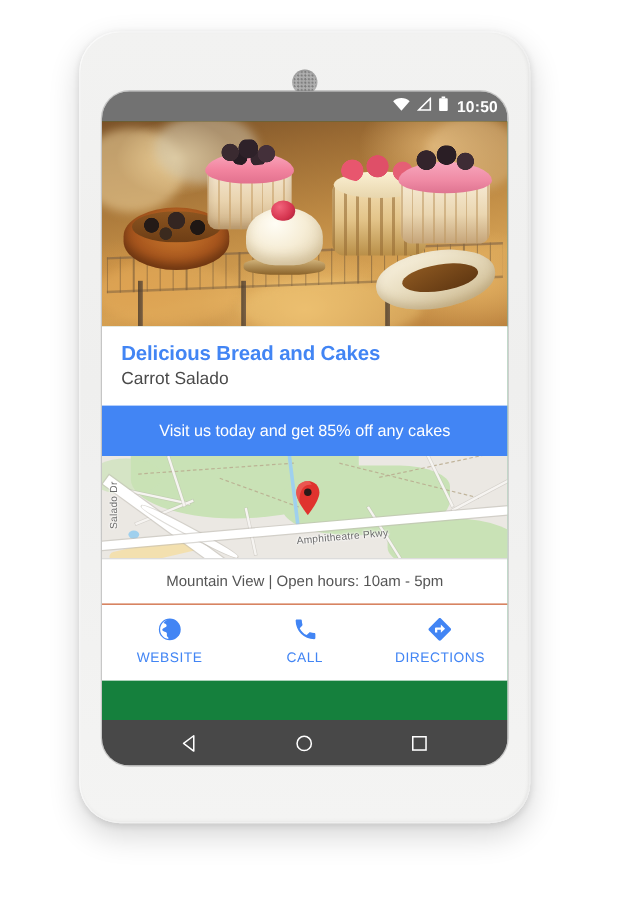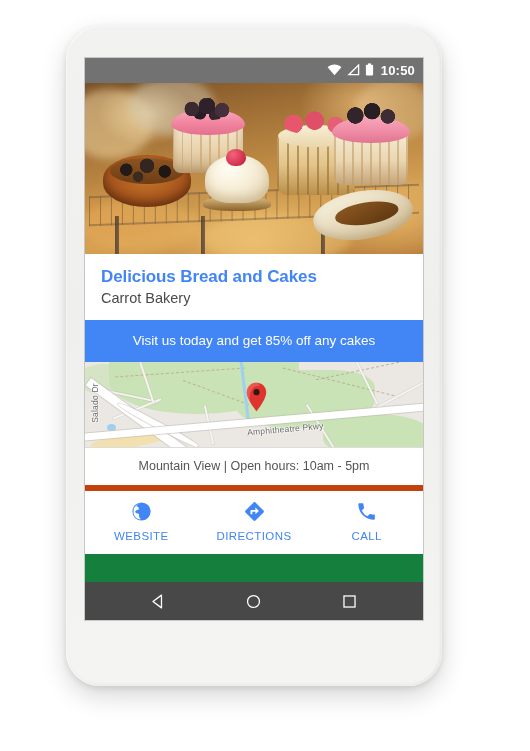--- a/index.html
+++ b/index.html
@@ -62,26 +62,27 @@
     border-radius: 50%;
     background-image:
       radial-gradient(circle at 1px 1px, rgba(80,80,80,0.7) 0.8px, transparent 1px);
     background-size: 3px 3px;
   }
 
   
   #screen {
     position: absolute;
     left: 19px;
-    top: 32px;
+    top: 50px;
     width: 338px;
     height: 562px;
     background: #ffffff;
     overflow: hidden;
     box-shadow: 0 0 0 1px rgba(120,120,120,0.35);
+    border-radius: 23px;
   }
 
   
   .statusbar {
     position: relative;
     height: 25px;
     background: #727272;
     display: flex;
     align-items: center;
     justify-content: flex-end;
@@ -441,21 +442,21 @@
     width: 21px; height: 30px;
   }
 
   
   .addr-row {
     background: #ffffff;
     text-align: center;
     color: #555555;
     font-size: 12.5px;
     padding: 11px 8px 11px 8px;
-    border-bottom: 6px solid #c2410c;
+    border-bottom: 1px solid #c2410c;
     line-height: 1.2;
   }
 
   
   .actions {
     background: #ffffff;
     display: flex;
     padding: 9px 0 12px 0;
   }
   .action {
@@ -577,21 +578,21 @@
           <div class="pastry cake-f">
             <div class="shell"></div>
               <div class="fill"></div>
           </div>
         </div>
 
         <div class="infocard">
 
           <div class="title-block">
             <div class="biz-title">Delicious Bread and Cakes</div>
-            <div class="biz-sub">Carrot Bakery</div>
+            <div class="biz-sub">Carrot Salado</div>
           </div>
 
           <div class="promo">Visit us today and get 85% off any cakes</div>
 
           <div class="map">
             <div class="map-base"></div>
 
             <div class="map-green g1"></div>
             <div class="map-green g2"></div>
             <div class="map-green g3"></div>
@@ -641,34 +642,34 @@
                   <path d="M12 2.6 C9.2 2.6 7.0 4.2 6.0 6.0 C7.8 6.4 9.0 7.4 9.0 8.6 C9.0 9.8 7.6 10.2 6.4 10.6 C5.2 11.0 4.6 11.8 5.0 12.8 C5.4 13.8 6.8 14.0 8.0 14.4 C9.2 14.8 9.4 15.8 9.2 16.8 C9.0 18.0 9.6 19.2 10.6 19.8 L10.6 21.2 C6.0 20.6 2.8 16.8 2.8 12.2 C2.8 7.0 7.0 2.6 12 2.6 Z" fill="#ffffff"></path>
                   <path d="M17.6 5.0 C18.6 6.0 18.0 7.2 17.0 7.8 C16.0 8.4 15.2 9.2 15.8 10.2 C16.4 11.2 18.0 11.0 19.0 11.6 C20.0 12.2 20.4 13.4 20.0 14.6 C19.2 17.4 17.0 19.6 14.2 20.6 C14.6 19.4 14.8 18.2 14.2 17.2 C13.6 16.2 12.4 16.0 12.0 15.0 C11.6 14.0 12.4 13.2 13.4 12.6 C14.6 11.8 15.0 10.4 14.2 9.4 C13.4 8.4 12.0 8.6 11.4 7.6 C10.8 6.6 11.6 5.6 12.8 5.0 C14.2 4.4 16.4 4.2 17.6 5.0 Z" fill="#ffffff" opacity="0.0"></path>
                 </svg>
               </div>
               <div class="action-label">WEBSITE</div>
             </div>
 
             <div class="action">
               <div class="action-icon">
                 <svg width="21" height="21" viewBox="0 0 24 24">
+                  <path d="M6.6 10.8 C8.1 13.8 10.2 15.9 13.2 17.4 L15.5 15.1 C15.8 14.8 16.2 14.7 16.6 14.8 C17.8 15.2 19.1 15.4 20.4 15.4 C21.0 15.4 21.5 15.9 21.5 16.5 L21.5 20.2 C21.5 20.8 21.0 21.3 20.4 21.3 C10.6 21.3 2.7 13.4 2.7 3.6 C2.7 3.0 3.2 2.5 3.8 2.5 L7.5 2.5 C8.1 2.5 8.6 3.0 8.6 3.6 C8.6 4.9 8.8 6.2 9.2 7.4 C9.3 7.8 9.2 8.2 8.9 8.5 Z" fill="#4285F4"></path>
+                </svg>
+              </div>
+              <div class="action-label">CALL</div>
+            </div>
+
+            <div class="action">
+              <div class="action-icon">
+                <svg width="21" height="21" viewBox="0 0 24 24">
                   <path d="M13.1 1.7 C12.5 1.1 11.5 1.1 10.9 1.7 L1.7 10.9 C1.1 11.5 1.1 12.5 1.7 13.1 L10.9 22.3 C11.5 22.9 12.5 22.9 13.1 22.3 L22.3 13.1 C22.9 12.5 22.9 11.5 22.3 10.9 Z" fill="#4285F4"></path>
                   <path d="M13.0 15.2 L13.0 12.4 L9.6 12.4 L9.6 15.0 L7.4 15.0 L7.4 11.3 C7.4 10.7 7.9 10.2 8.5 10.2 L13.0 10.2 L13.0 7.4 L17.0 11.3 Z" fill="#ffffff"></path>
                 </svg>
               </div>
               <div class="action-label">DIRECTIONS</div>
-            </div>
-
-            <div class="action">
-              <div class="action-icon">
-                <svg width="21" height="21" viewBox="0 0 24 24">
-                  <path d="M6.6 10.8 C8.1 13.8 10.2 15.9 13.2 17.4 L15.5 15.1 C15.8 14.8 16.2 14.7 16.6 14.8 C17.8 15.2 19.1 15.4 20.4 15.4 C21.0 15.4 21.5 15.9 21.5 16.5 L21.5 20.2 C21.5 20.8 21.0 21.3 20.4 21.3 C10.6 21.3 2.7 13.4 2.7 3.6 C2.7 3.0 3.2 2.5 3.8 2.5 L7.5 2.5 C8.1 2.5 8.6 3.0 8.6 3.6 C8.6 4.9 8.8 6.2 9.2 7.4 C9.3 7.8 9.2 8.2 8.9 8.5 Z" fill="#4285F4"></path>
-                </svg>
-              </div>
-              <div class="action-label">CALL</div>
             </div>
 
           </div>
 
         </div>
       </div>
 
       <div class="navbar">
         <div class="nav-btn">
           <svg width="17" height="17" viewBox="0 0 20 20">

